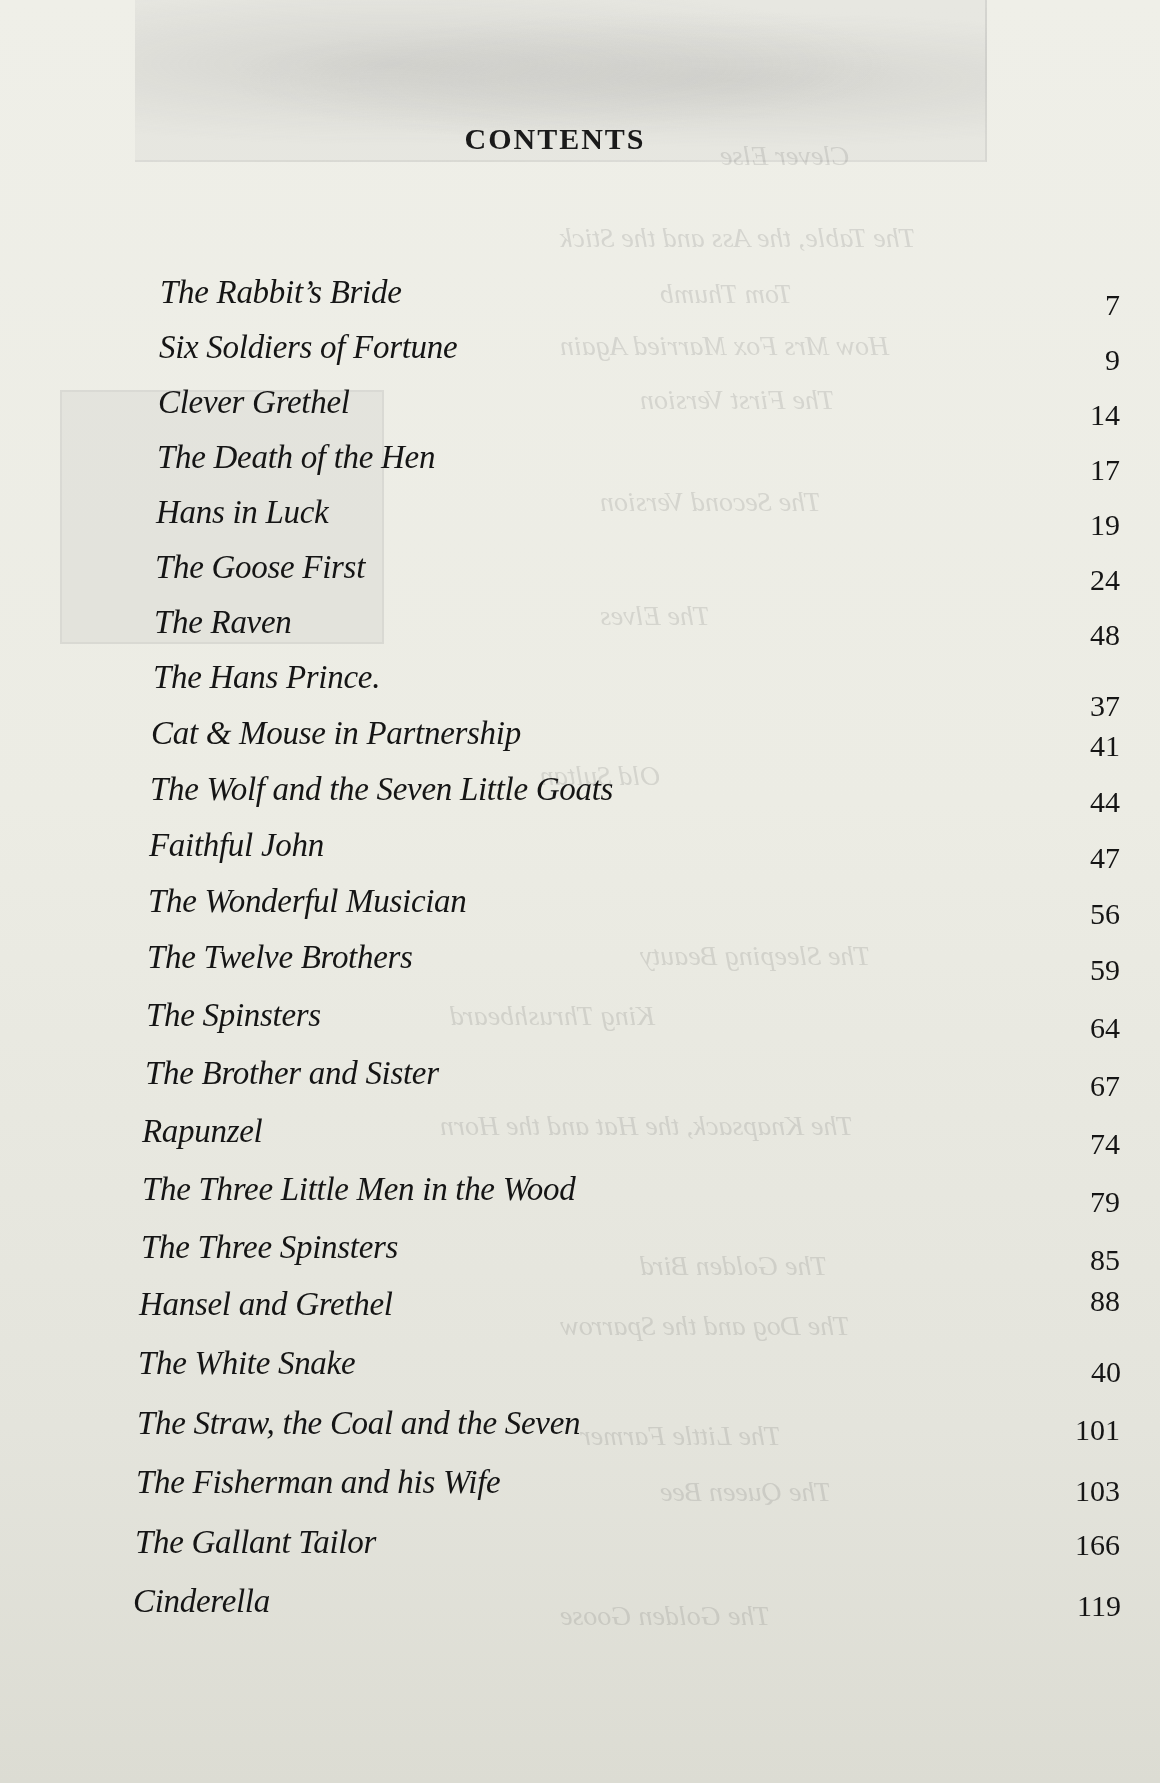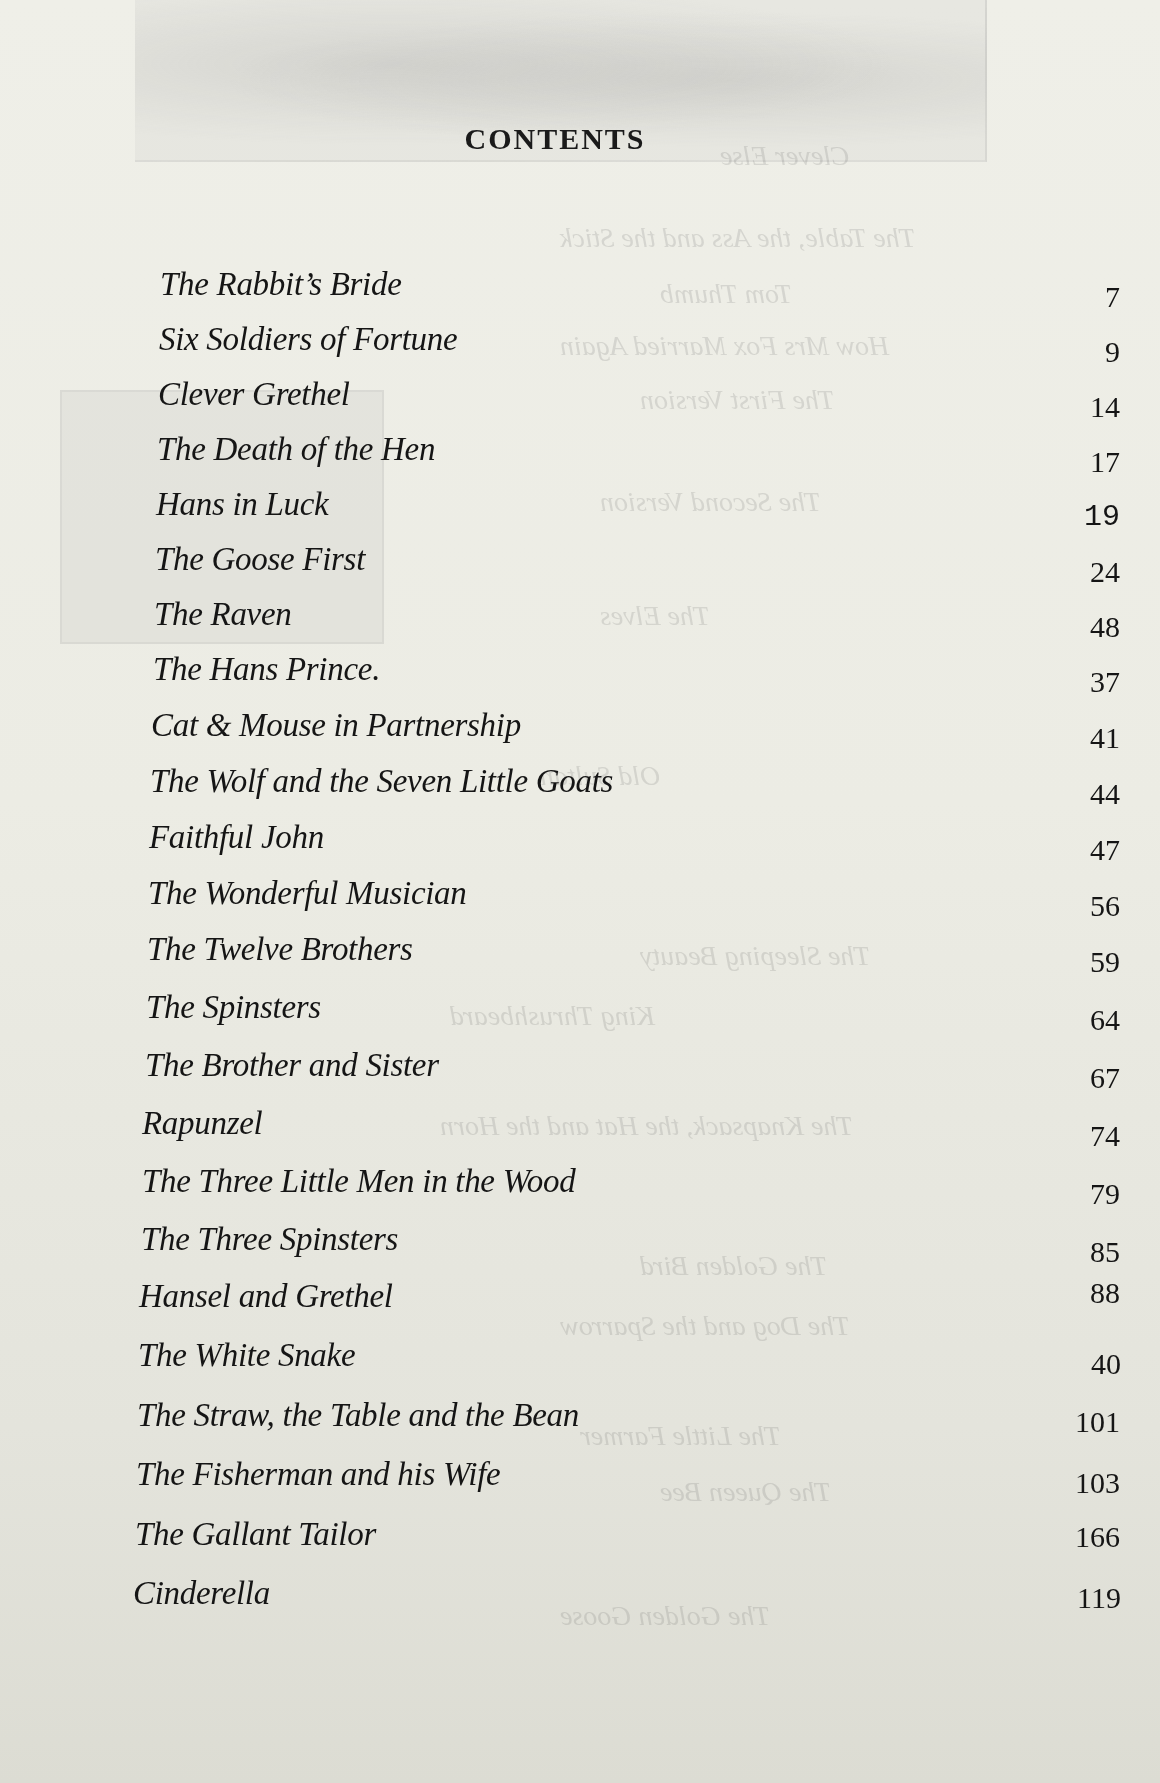--- a/index.html
+++ b/index.html
@@ -65,21 +65,21 @@
       text-align: center;
       font-family: "Liberation Serif", serif;
       font-size: 30px;
       letter-spacing: 2px;
       font-weight: bold;
       color: #1a1a1a;
     }
     .toc {
       position: absolute;
       left: 0;
-      top: 8px;
+      top: 16px;
       width: 1160px;
       height: 1513px;
     }
     .entry {
       position: absolute;
       height: 50px;
     }
     .entry-title {
       position: absolute;
       left: 0;
@@ -140,33 +140,33 @@
   <div class="entry" style="left:158px;top:368px;">
     <span class="entry-title">Clever Grethel</span>
     <span class="entry-page" style="left:882px;">14</span>
   </div>
   <div class="entry" style="left:157px;top:423px;">
     <span class="entry-title">The Death of the Hen</span>
     <span class="entry-page" style="left:883px;">17</span>
   </div>
   <div class="entry" style="left:156px;top:478px;">
     <span class="entry-title">Hans in Luck</span>
-    <span class="entry-page" style="left:884px;font-family:Liberation Mono, monospace;">19</span>
+    <span class="entry-page" style="left:884px;">19</span>
   </div>
   <div class="entry" style="left:155px;top:533px;">
     <span class="entry-title">The Goose First</span>
     <span class="entry-page" style="left:885px;">24</span>
   </div>
   <div class="entry" style="left:154px;top:588px;">
     <span class="entry-title">The Raven</span>
     <span class="entry-page" style="left:886px;">48</span>
   </div>
   <div class="entry" style="left:153px;top:643px;">
     <span class="entry-title">The Hans Prince.</span>
-    <span class="entry-page" style="left:887px;">37</span>
+    <span class="entry-page" style="left:887px;margin-top:16px;">37</span>
   </div>
   <div class="entry" style="left:151px;top:699px;">
     <span class="entry-title">Cat &amp; Mouse in Partnership</span>
     <span class="entry-page" style="left:889px;">41</span>
   </div>
   <div class="entry" style="left:150px;top:755px;">
     <span class="entry-title">The Wolf and the Seven Little Goats</span>
     <span class="entry-page" style="left:890px;">44</span>
   </div>
   <div class="entry" style="left:149px;top:811px;">
@@ -203,21 +203,21 @@
   </div>
   <div class="entry" style="left:139px;top:1270px;">
     <span class="entry-title">Hansel and Grethel</span>
     <span class="entry-page" style="left:901px;top:-2px;">88</span>
   </div>
   <div class="entry" style="left:138px;top:1329px;">
     <span class="entry-title">The White Snake</span>
     <span class="entry-page" style="left:903px;top:10px;">40</span>
   </div>
   <div class="entry" style="left:137px;top:1389px;">
-    <span class="entry-title">The Straw, the Table and the Bean</span>
+    <span class="entry-title">The Straw, the Coal and the Seven</span>
     <span class="entry-page" style="left:903px;top:8px;">101</span>
   </div>
   <div class="entry" style="left:136px;top:1448px;">
     <span class="entry-title">The Fisherman and his Wife</span>
     <span class="entry-page" style="left:904px;top:10px;">103</span>
   </div>
   <div class="entry" style="left:135px;top:1508px;">
     <span class="entry-title">The Gallant Tailor</span>
     <span class="entry-page" style="left:905px;top:4px;">166</span>
   </div>

